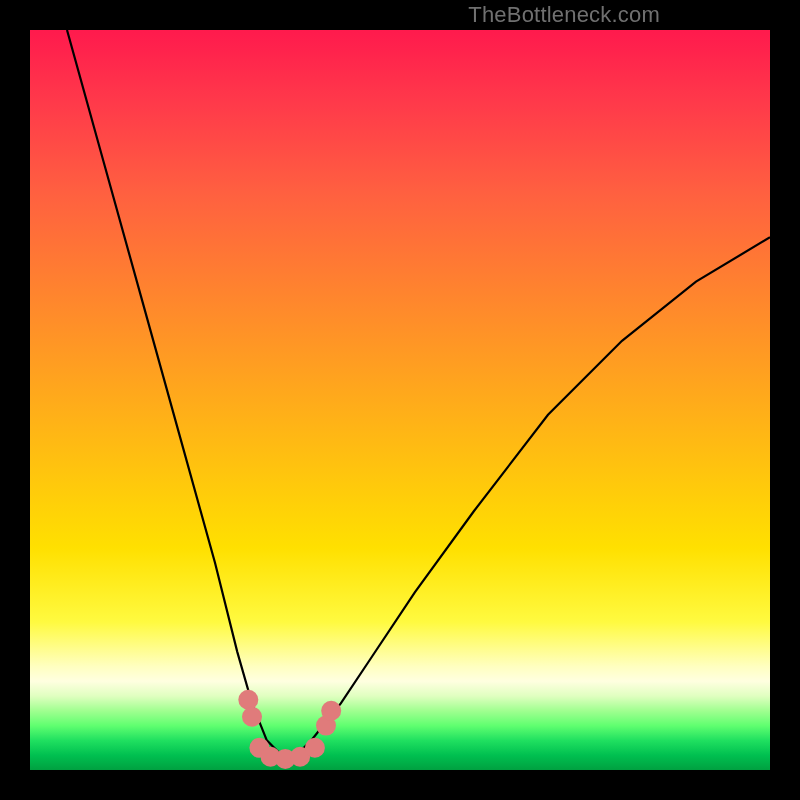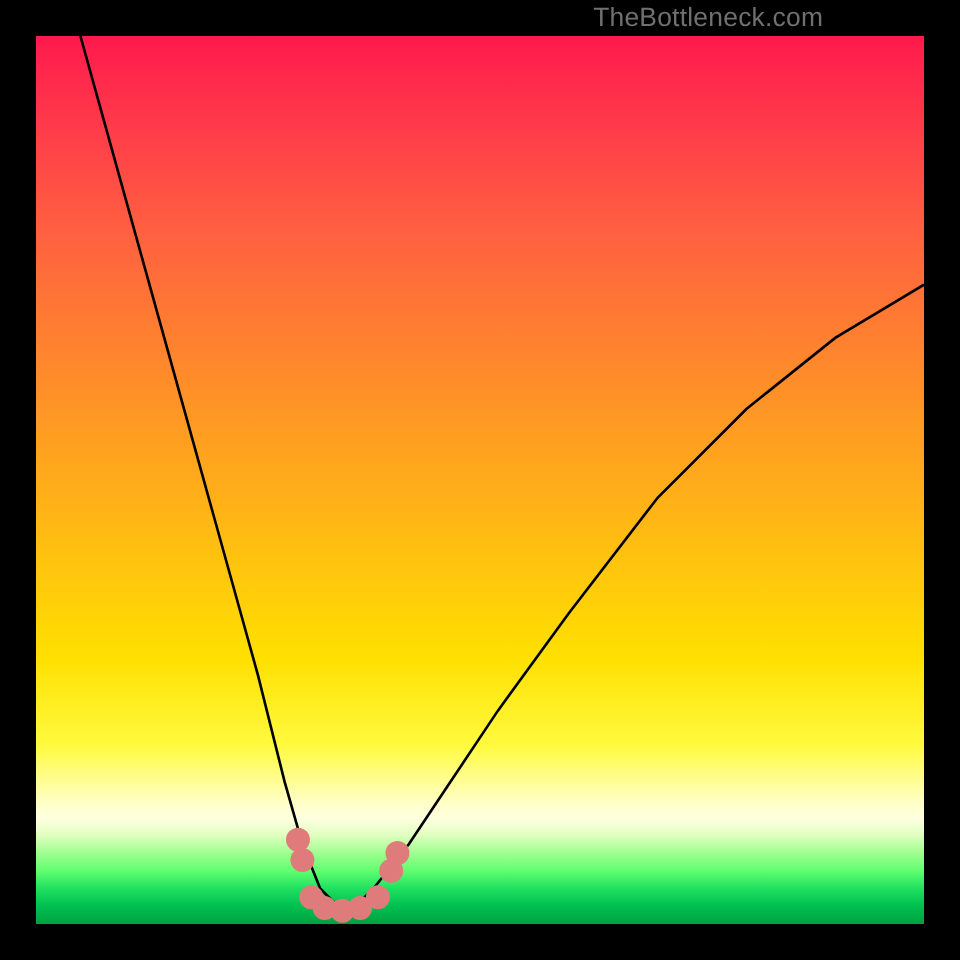--- a/index.html
+++ b/index.html
@@ -11,21 +11,20 @@
     overflow: hidden;
     font-family: Arial, Helvetica, sans-serif;
   }
   .frame {
     position: absolute;
     left: 0;
     top: 0;
     width: 668px;
     height: 800px;
     background: #000;
-    padding-left: 26px;
   }
   .plot {
     position: absolute;
     left: 30px;
     top: 30px;
     width: 740px;
     height: 740px;
     overflow: hidden;
   }
   .gradient {

